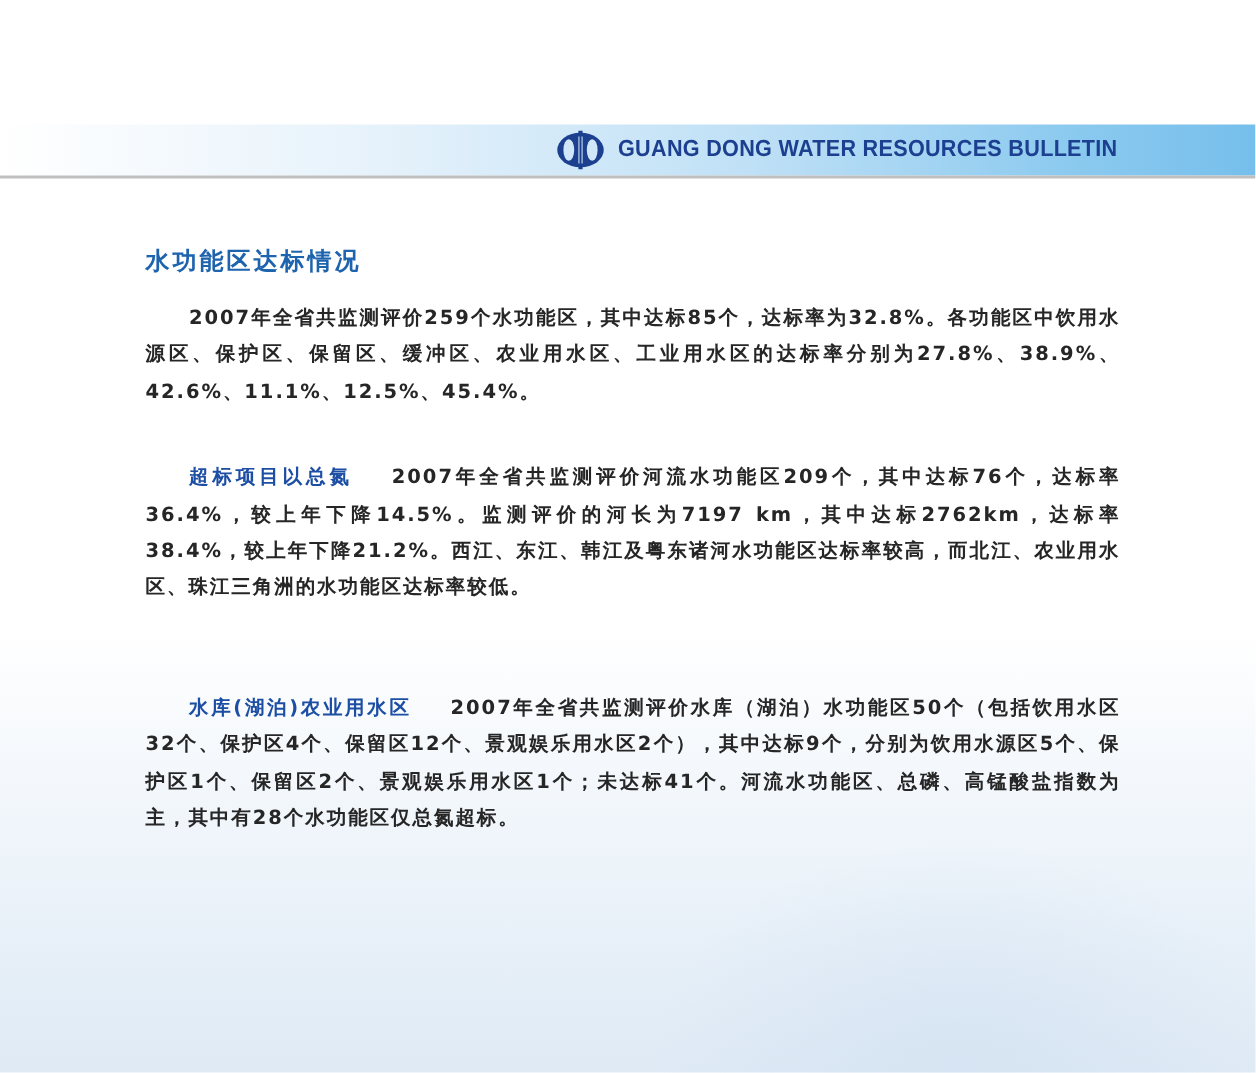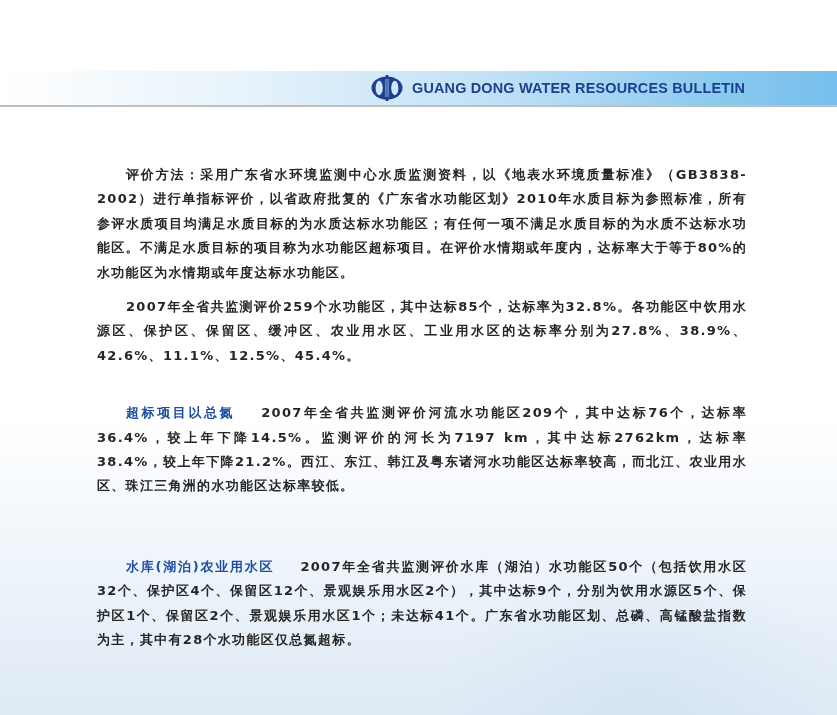--- a/index.html
+++ b/index.html
@@ -7,21 +7,21 @@
       width: 837px; height: 715px; overflow: hidden; position: relative;
       background: linear-gradient(180deg, #ffffff 0px, #ffffff 420px, #f1f6fb 540px, #e6eff8 640px, #dfeaf5 715px);
       font-family: "DejaVu Sans", "Liberation Sans", sans-serif;
     }
     .bg-glow {
       position: absolute; left: 430px; top: 560px; width: 420px; height: 300px;
       border-radius: 50%;
       background: radial-gradient(ellipse at center, rgba(205,222,240,0.55) 0%, rgba(220,233,246,0) 70%);
     }
     .header-band {
-      position: absolute; left: 0; top: 71px; width: 837px; height: 34px;
+      position: absolute; left: 0; top: 83px; width: 837px; height: 34px;
       background: linear-gradient(90deg, #ffffff 0%, #e6f2fb 30%, #bfe0f6 60%, #8ccaef 85%, #76bfec 100%);
       border-bottom: 2px solid #bfbfbf;
     }
     .brand {
       position: absolute; left: 370px; top: 4px; height: 26px;
       display: flex; align-items: center;
     }
     .logo { width: 34px; height: 26px; display: block; }
     .brand-text {
       margin-left: 8px;
@@ -62,29 +62,27 @@
       <ellipse cx="9.2" cy="13" rx="3.6" ry="7.2" fill="#cfe7f8"></ellipse>
       <ellipse cx="24.8" cy="13" rx="3.6" ry="7.2" fill="#cfe7f8"></ellipse>
       <rect x="15.6" y="4" width="2.8" height="18" fill="#cfe7f8"></rect>
       <rect x="16.3" y="3" width="1.4" height="20" fill="#1c3f8f"></rect>
     </svg>
     <span class="brand-text">GUANG DONG WATER RESOURCES BULLETIN</span>
   </div>
 </div>
 
 <div class="content">
+  <h2 class="section-title">水功能区达标情况</h2>
 
-  <p class="indent">
-    <span>评价方法：采用广东省水环境监测中心水质监测资料，以《地表水环境质量标准》（GB3838-2002）进行单指标评价，以省政府批复的《广东省水功能区划》2010年水质目标为参照标准，所有参评水质项目均满足水质目标的为水质达标水功能区；有任何一项不满足水质目标的为水质不达标水功能区。不满足水质目标的项目称为水功能区超标项目。在评价水情期或年度内，达标率大于等于80%的水功能区为水情期或年度达标水功能区。</span>
-  </p>
 
   <p class="indent p-gap1">
     <span>2007年全省共监测评价259个水功能区，其中达标85个，达标率为32.8%。各功能区中饮用水源区、保护区、保留区、缓冲区、农业用水区、工业用水区的达标率分别为27.8%、38.9%、42.6%、11.1%、12.5%、45.4%。</span>
   </p>
 
   <p class="indent p-gap2">
     <span class="sub-head">超标项目以总氮</span><span>2007年全省共监测评价河流水功能区209个，其中达标76个，达标率36.4%，较上年下降14.5%。监测评价的河长为7197 km，其中达标2762km，达标率38.4%，较上年下降21.2%。西江、东江、韩江及粤东诸河水功能区达标率较高，而北江、农业用水区、珠江三角洲的水功能区达标率较低。</span>
   </p>
 
   <p class="indent p-gap3">
-    <span class="sub-head">水库(湖泊)农业用水区</span><span>2007年全省共监测评价水库（湖泊）水功能区50个（包括饮用水区32个、保护区4个、保留区12个、景观娱乐用水区2个），其中达标9个，分别为饮用水源区5个、保护区1个、保留区2个、景观娱乐用水区1个；未达标41个。广东省水功能区划、总磷、高锰酸盐指数为主，其中有28个水功能区仅总氮超标。</span>
+    <span class="sub-head">水库(湖泊)农业用水区</span><span>2007年全省共监测评价水库（湖泊）水功能区50个（包括饮用水区32个、保护区4个、保留区12个、景观娱乐用水区2个），其中达标9个，分别为饮用水源区5个、保护区1个、保留区2个、景观娱乐用水区1个；未达标41个。河流水功能区、总磷、高锰酸盐指数为主，其中有28个水功能区仅总氮超标。</span>
   </p>
 </div>
 
 </body></html>

